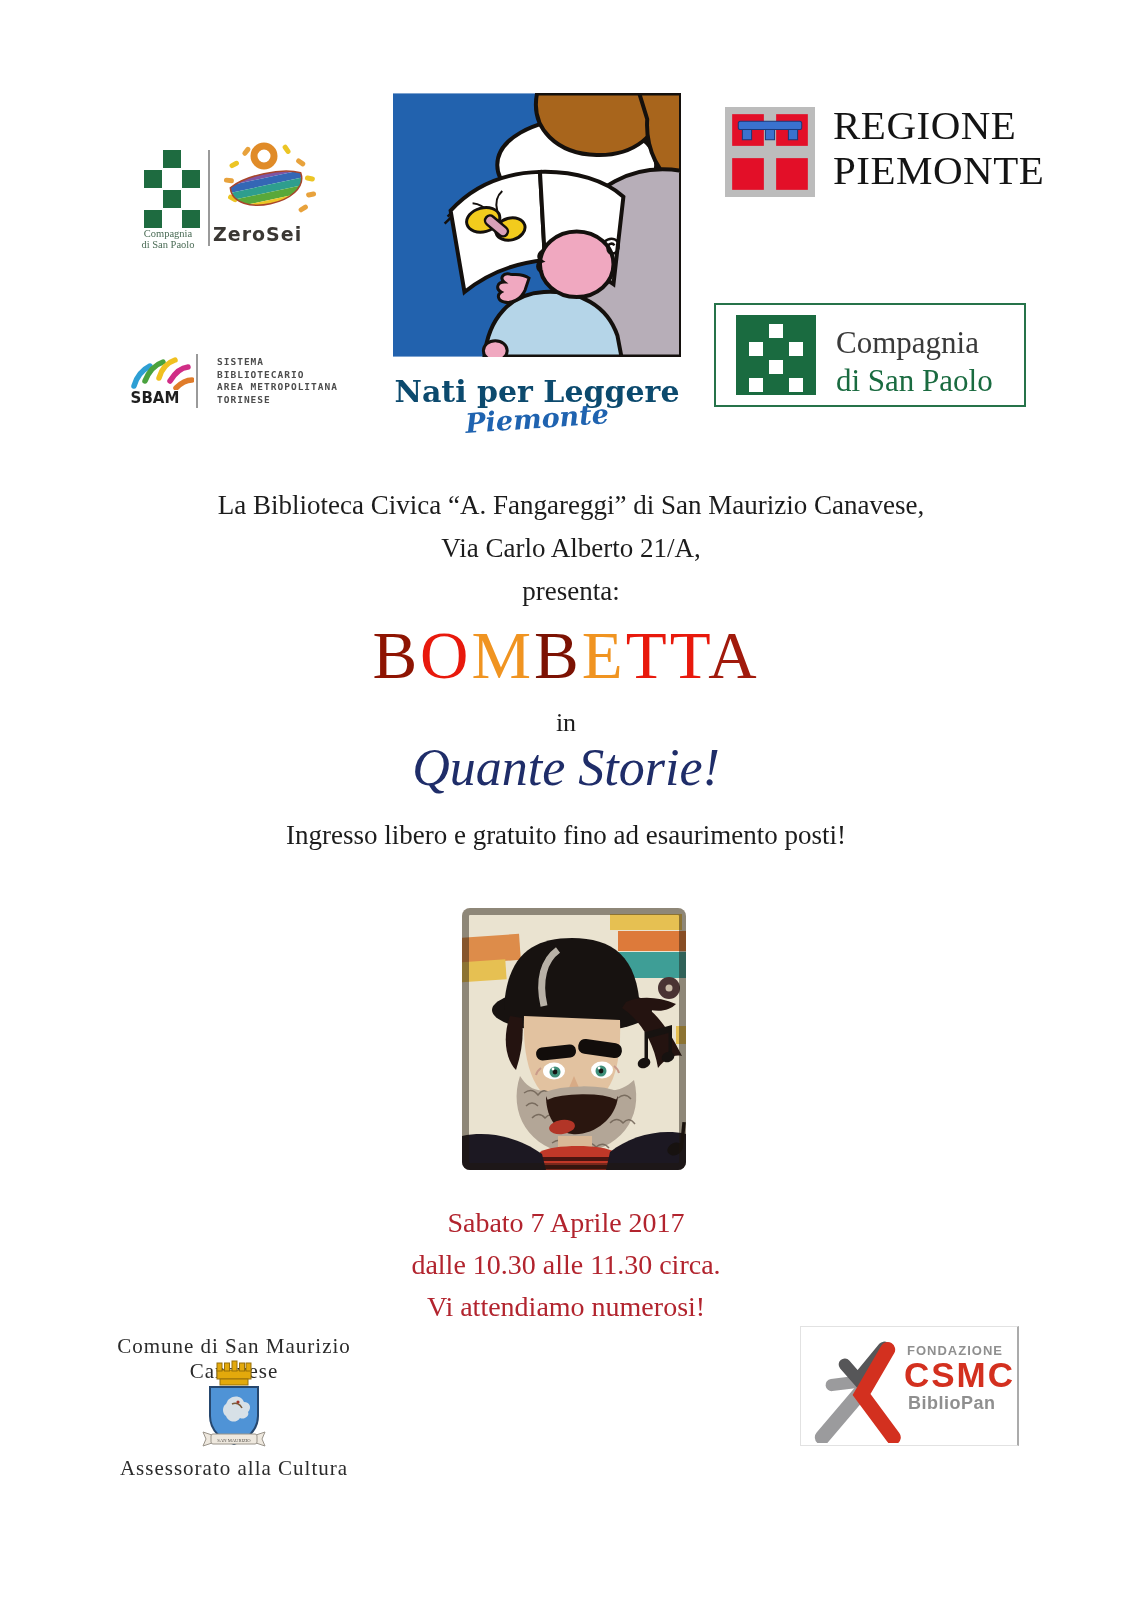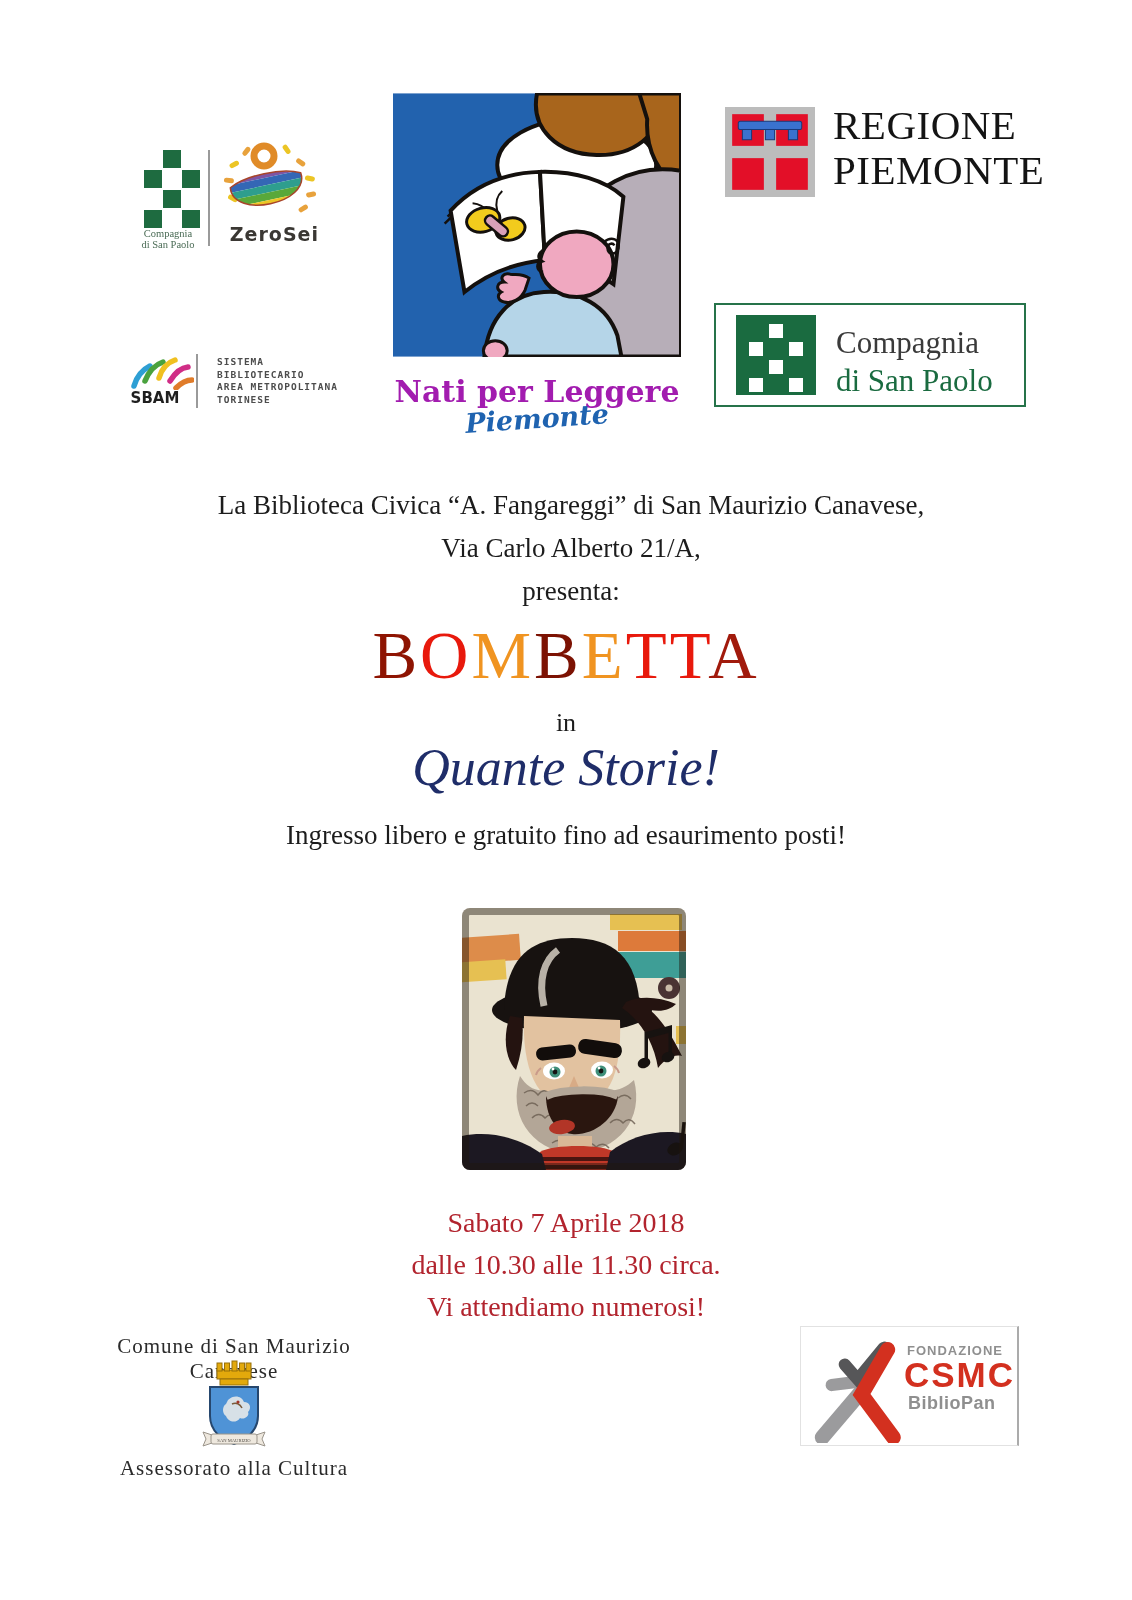--- a/index.html
+++ b/index.html
@@ -6,29 +6,29 @@
   #poster{position:relative;width:1132px;height:1600px;background:#ffffff;overflow:hidden;
           font-family:"Liberation Serif",serif;color:#1c1c1c;}
   .abs{position:absolute;}
   .ctr{left:0;right:0;text-align:center;}
   .sans{font-family:"DejaVu Sans",sans-serif;}
   .mono{font-family:"DejaVu Sans Mono",monospace;}
 
   
   .cdsp-small-text{top:228px;left:118px;width:100px;text-align:center;font-size:10.5px;line-height:11px;color:#4469555;color:#4a6b55;}
   .vdiv{width:1.5px;background:#9a9a9a;}
-  .zerosei-label{top:223px;left:213px;width:106px;text-align:right;font-size:19px;font-weight:800;color:#3a3733;letter-spacing:1px;}
+  .zerosei-label{top:223px;left:213px;width:106px;text-align:left;font-size:19px;font-weight:800;color:#3a3733;letter-spacing:1px;}
 
   
   .sbam-name{top:389px;left:124px;width:62px;text-align:center;font-size:15px;font-weight:bold;color:#1f1f1f;}
   .sbam-lines{top:356px;left:196px;font-size:9.5px;font-weight:bold;line-height:12.5px;letter-spacing:1px;color:#4d4d4d;padding-left:21px;}
 
   
   .nati-title{top:374px;left:393px;width:288px;text-align:center;font-family:"DejaVu Serif",serif;
-              font-weight:bold;font-size:30px;color:#a21caf;letter-spacing:0px;}
+              font-weight:bold;font-size:30px;color:#0c4a6e;letter-spacing:0px;}
   .nati-sub{top:403px;left:393px;width:288px;text-align:center;font-family:"DejaVu Serif",serif;
             font-style:italic;font-weight:bold;font-size:27px;color:#1f63b0;transform:rotate(-4deg);}
 
   
   .regione-text{top:103px;left:833px;font-size:41px;line-height:45px;color:#141414;letter-spacing:0.5px;}
 
   
   .cdsp-box{top:303px;left:714px;width:308px;height:100px;border:2px solid #26734a;background:#fff;}
   .cdsp-box .l1{position:absolute;top:20px;left:120px;font-size:31px;color:#3a3a3a;}
   .cdsp-box .l2{position:absolute;top:58px;left:120px;font-size:31px;color:#1a6b40;}
@@ -270,21 +270,21 @@
         <ellipse cx="182" cy="155" rx="6.5" ry="5" transform="rotate(-20 182 155)"></ellipse>
         <ellipse cx="206" cy="149" rx="6.5" ry="5" transform="rotate(-20 206 149)"></ellipse>
         <ellipse cx="213" cy="241" rx="8" ry="6" transform="rotate(-24 213 241)"></ellipse>
         <rect x="219" y="214" width="3.5" height="26" transform="rotate(6 220 227)"></rect>
       </g>
       <rect x="0" y="0" width="224" height="262" fill="none" stroke="rgba(30,22,14,0.45)" stroke-width="14" rx="8"></rect>
     </svg>
   </div>
 
   <div class="abs ctr schedule">
-    <div>Sabato 7 Aprile 2018</div>
+    <div>Sabato 7 Aprile 2017</div>
     <div>dalle 10.30 alle 11.30 circa.</div>
     <div>Vi attendiamo numerosi!</div>
   </div>
 
   <div class="abs comune">Comune di San Maurizio Canavese</div>
   <svg class="abs" style="top:1354px;left:198px;" width="72" height="96" viewBox="0 0 72 96">
     <g fill="#e3a90c" stroke="#97700a" stroke-width="1">
       <rect x="19" y="16" width="34" height="9"></rect>
       <rect x="19" y="9" width="5" height="8"></rect>
         <rect x="26.5" y="9" width="5" height="8"></rect>

